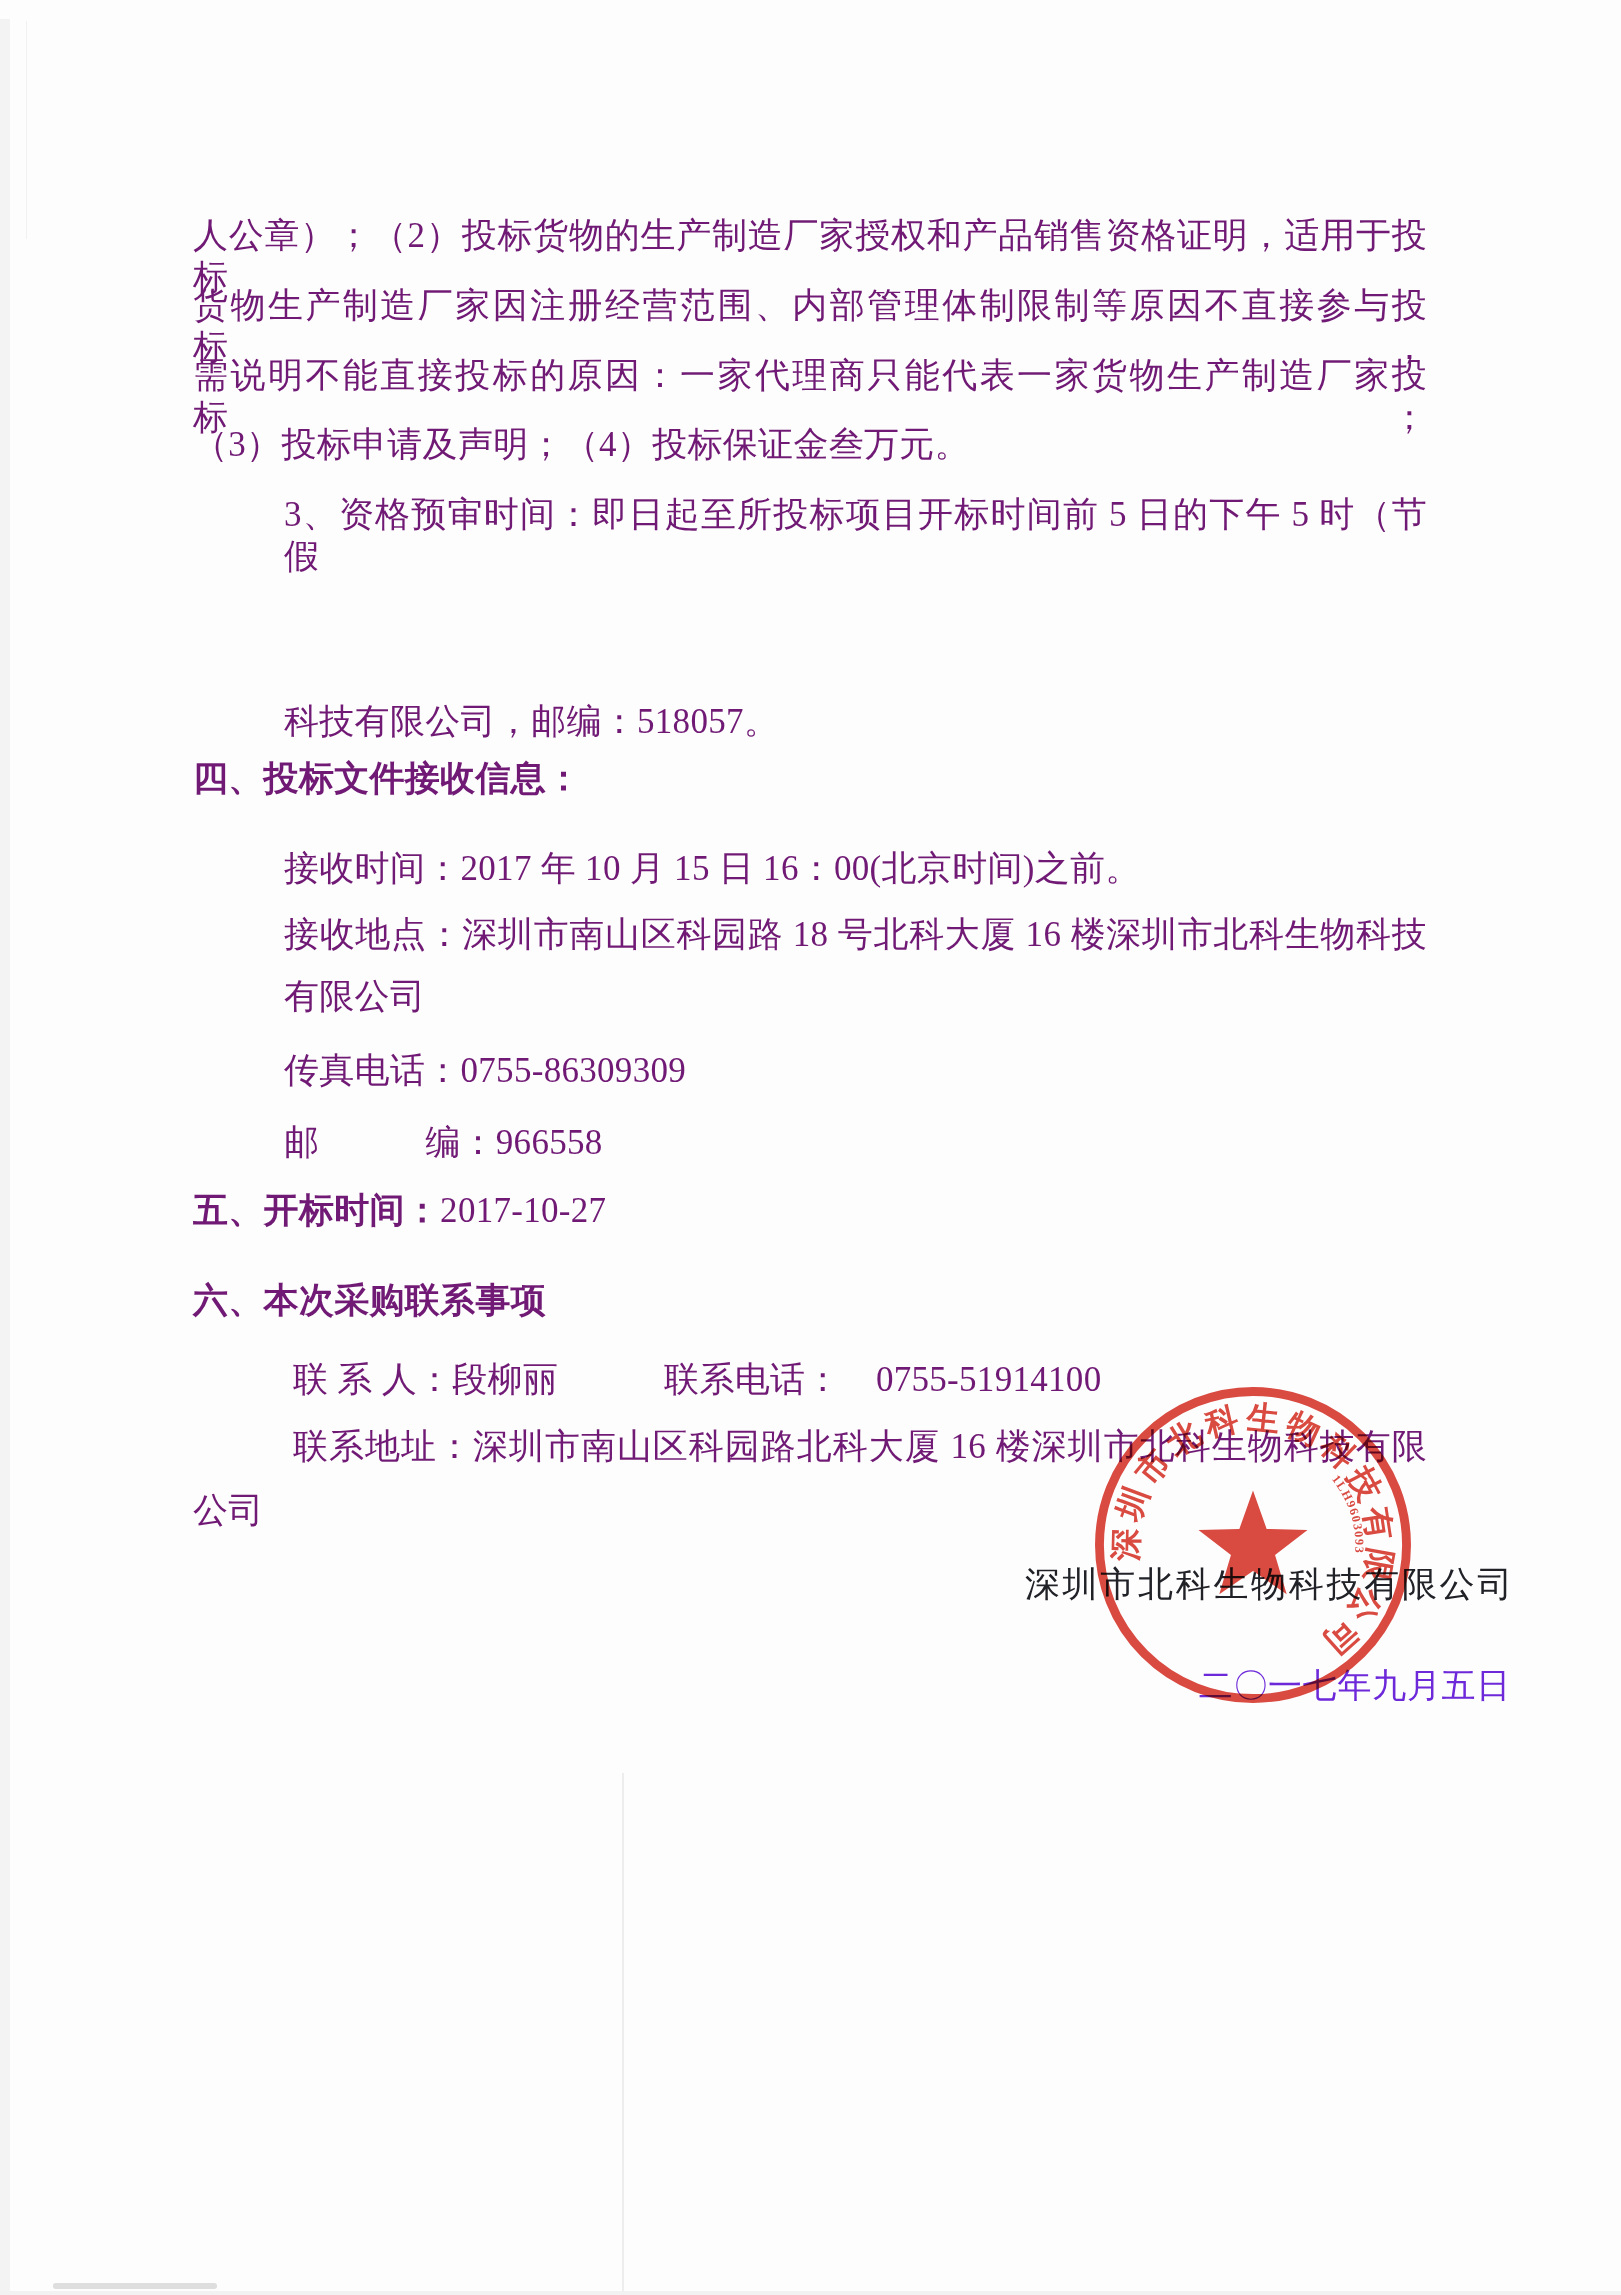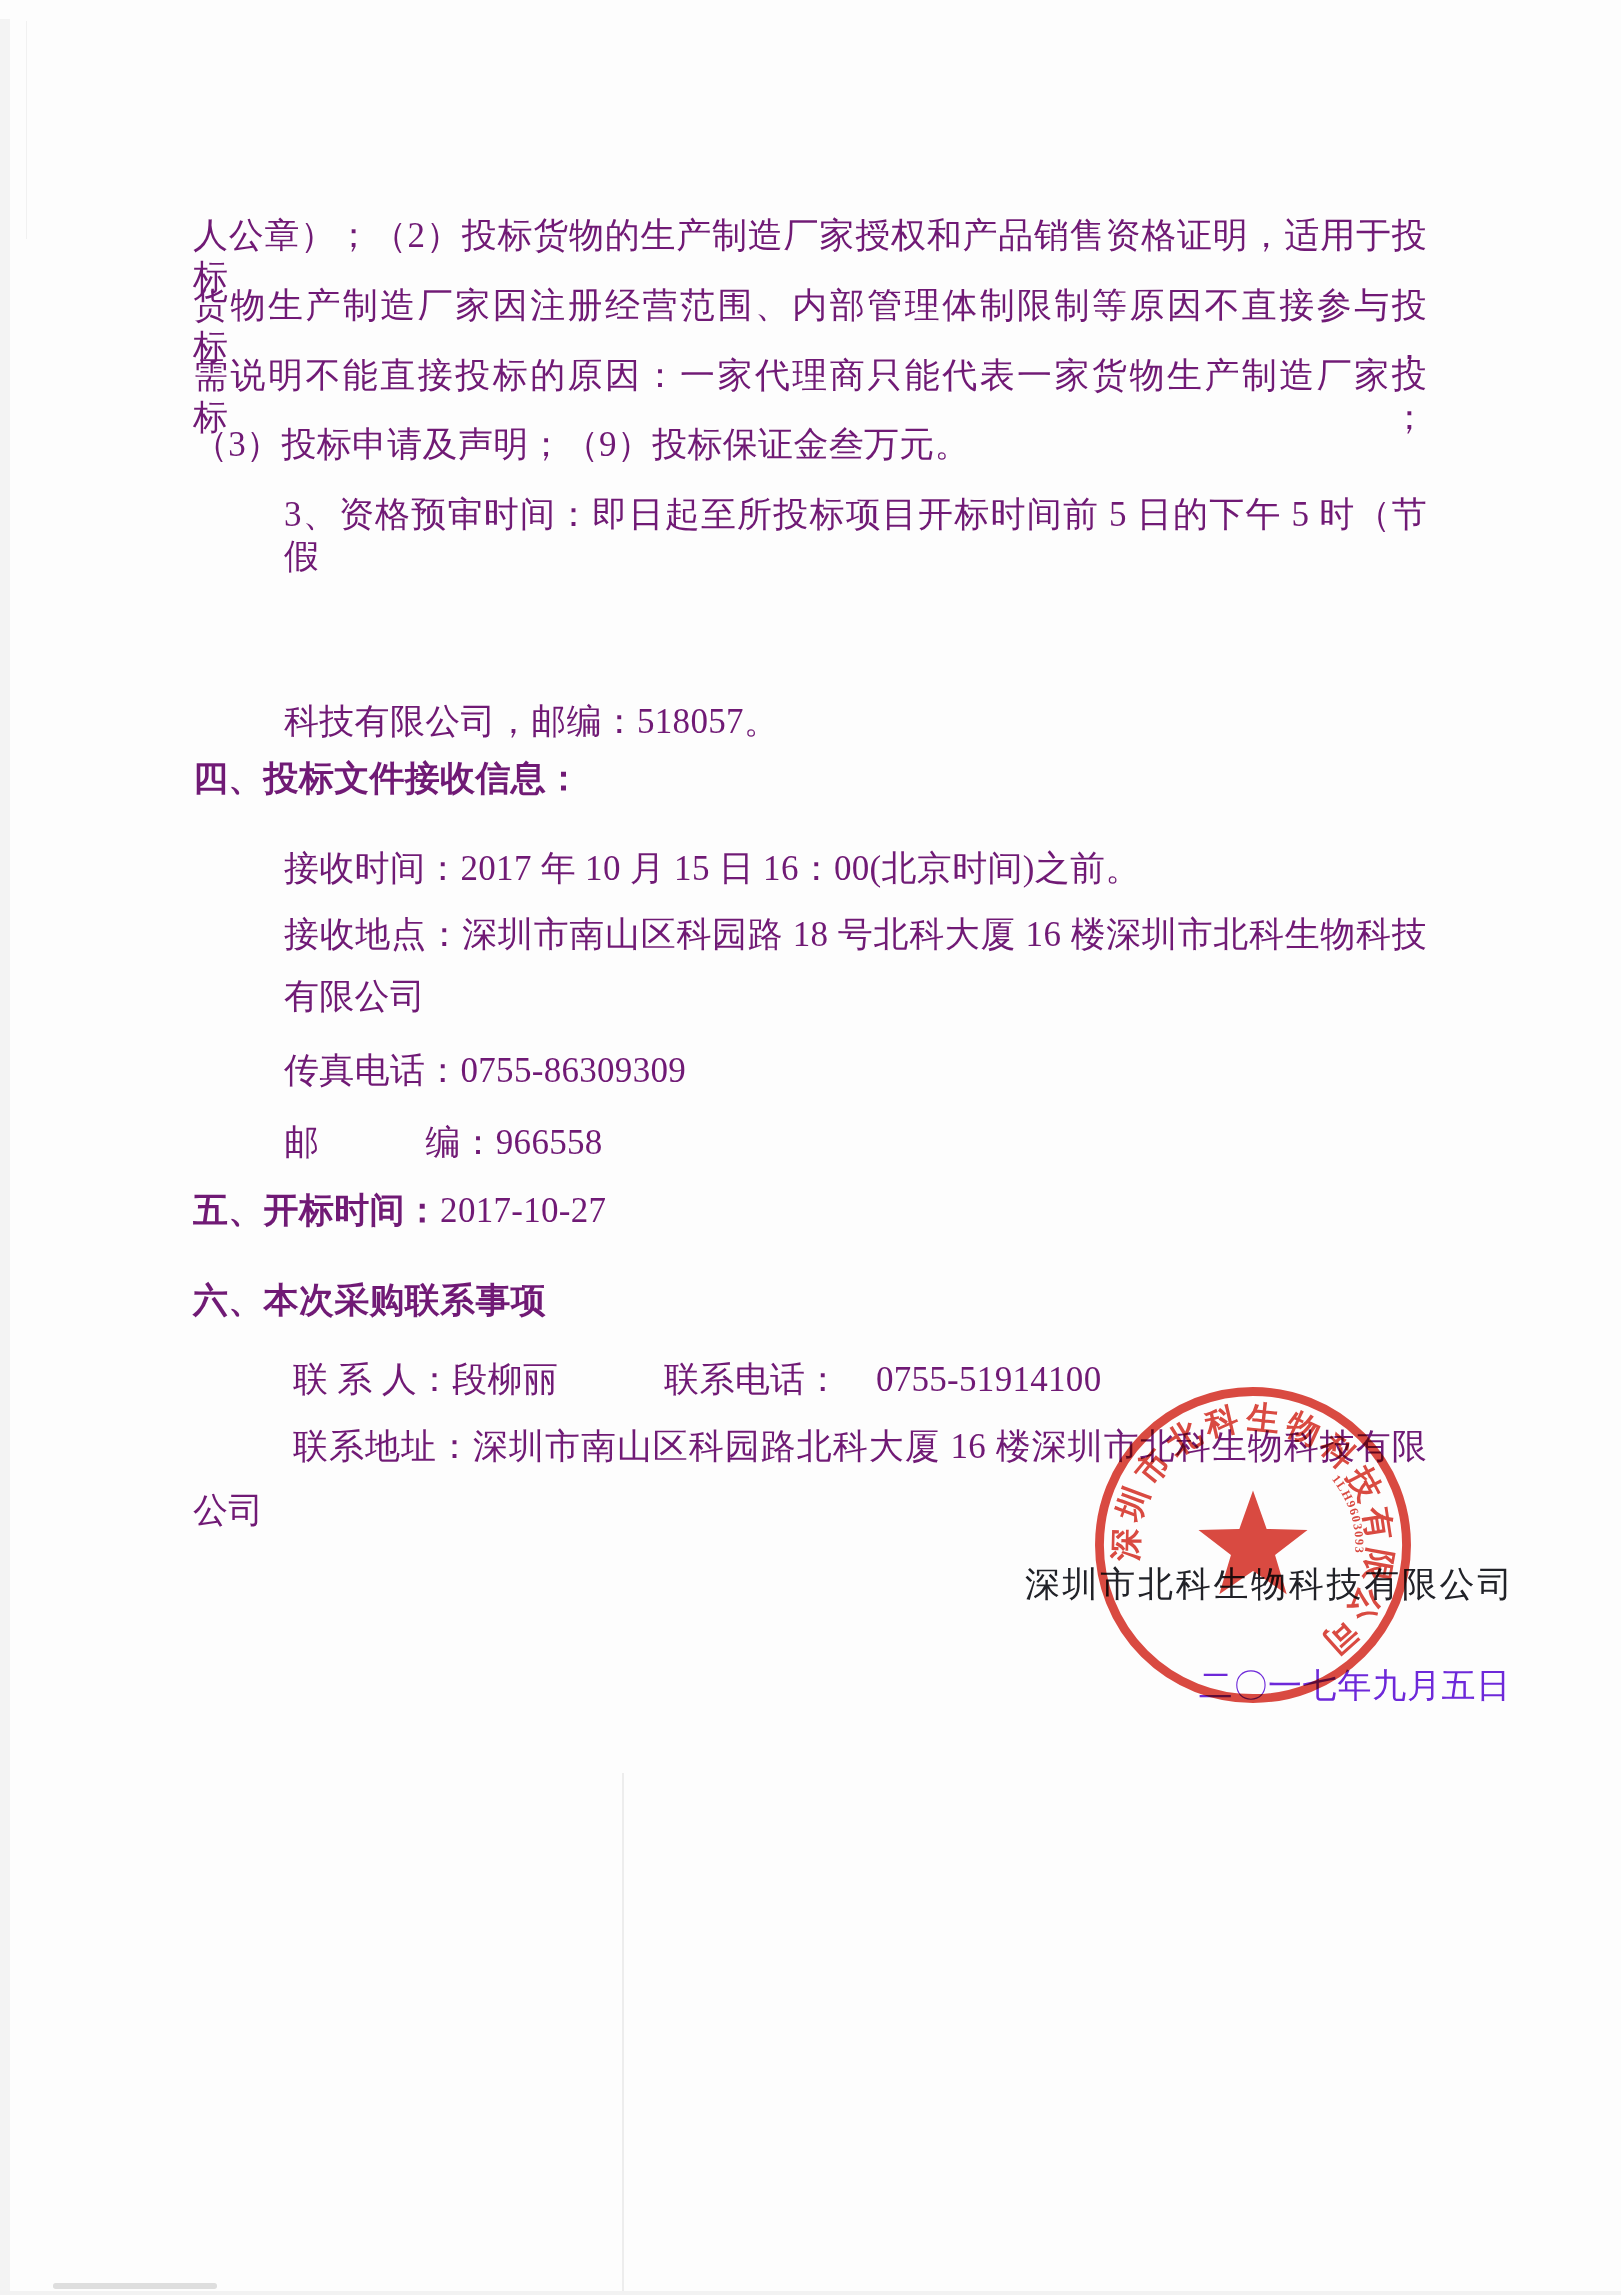--- a/index.html
+++ b/index.html
@@ -46,21 +46,21 @@
   <div class="scan-line-a"></div>
   <div class="scan-line-b"></div>
   <div class="corner-smudge"></div>
   <div class="bottom-band"></div>
 
   <div class="doc">
 
     <div class="ln jl" style="top:215px">人公章）；（2）投标货物的生产制造厂家授权和产品销售资格证明，适用于投标</div>
     <div class="ln jl" style="top:285px">货物生产制造厂家因注册经营范围、内部管理体制限制等原因不直接参与投标，</div>
     <div class="ln jl" style="top:355px">需说明不能直接投标的原因：一家代理商只能代表一家货物生产制造厂家投标；</div>
-    <div class="ln" style="top:424px">（3）投标申请及声明；（9）投标保证金叁万元。</div>
+    <div class="ln" style="top:424px">（3）投标申请及声明；（4）投标保证金叁万元。</div>
 
     <div class="ln jl ind1" style="top:494px">3、资格预审时间：即日起至所投标项目开标时间前 5 日的下午 5 时（节假</div>
     <div class="ln ind1" style="top:701px">科技有限公司，邮编：518057。</div>
 
     <div class="ln" style="top:758px">
       <span class="b">四、</span><span class="b t28">投标文件接收信息：</span>
     </div>
 
     <div class="ln ind1" style="top:848px">接收时间：2017 年 10 月 15 日 16：00(北京时间)之前。</div>
     <div class="ln jl ind1" style="top:914px">接收地点：深圳市南山区科园路 18 号北科大厦 16 楼深圳市北科生物科技</div>

